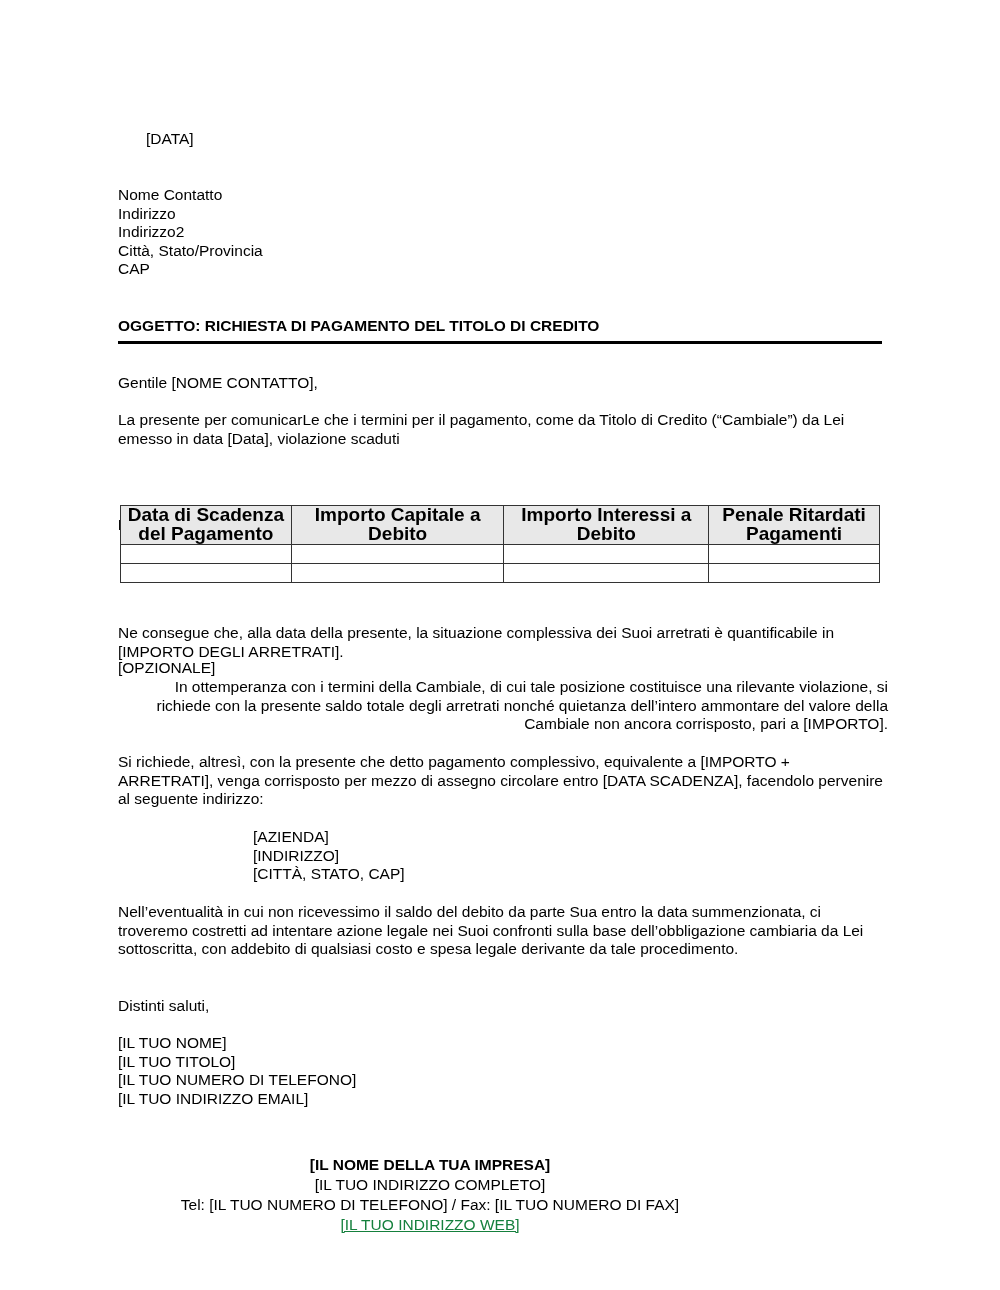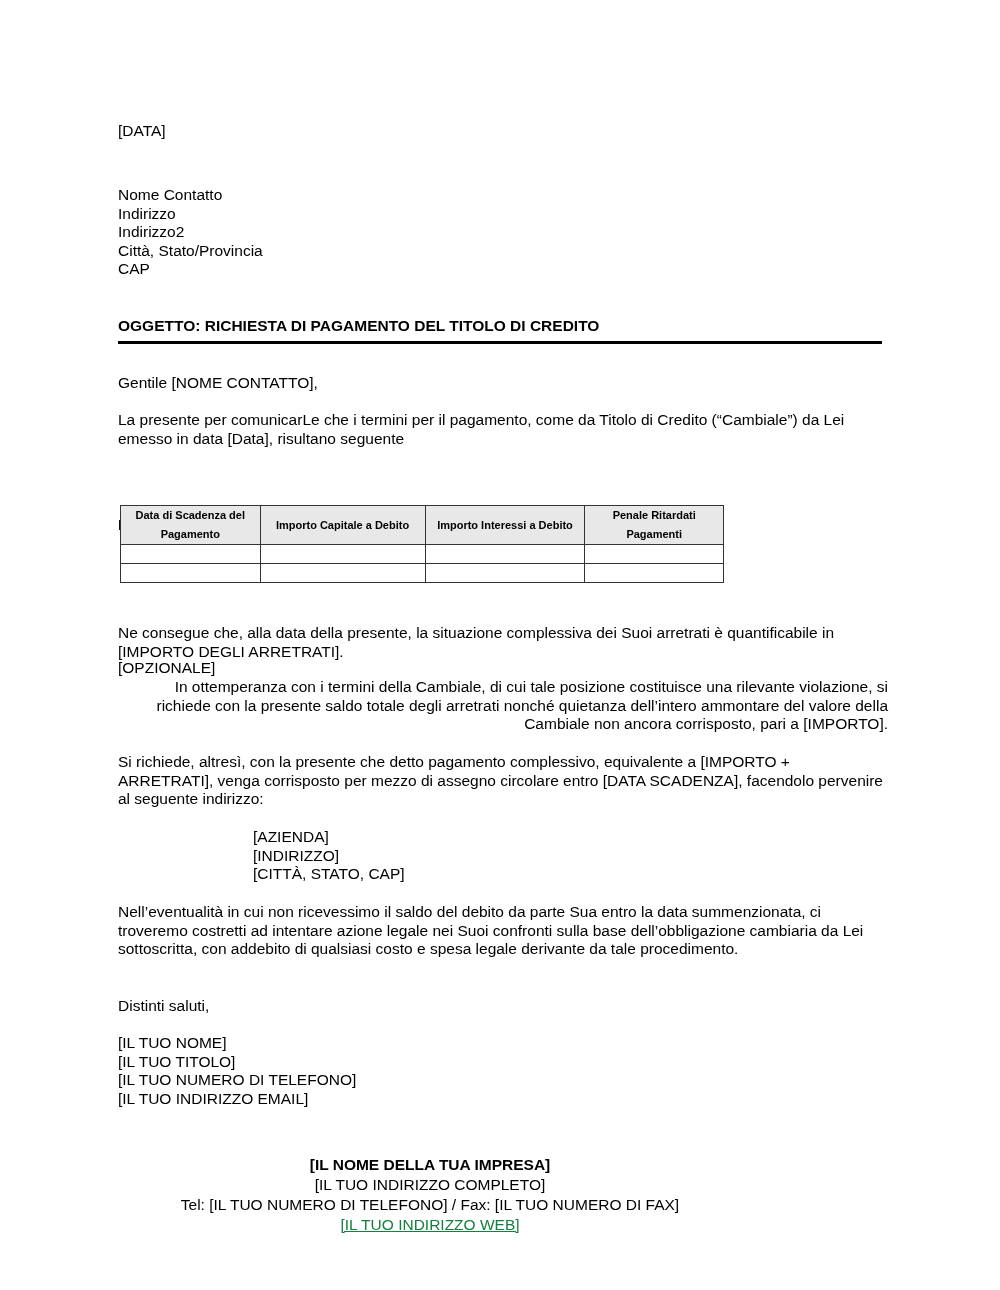--- a/index.html
+++ b/index.html
@@ -6,52 +6,52 @@
   body {
     width: 1000px; height: 1290px; position: relative; overflow: hidden;
     font-family: "Liberation Sans", sans-serif; color: #000; font-size: 15.5px;
   }
   .abs { position: absolute; left: 118px; }
   .line { line-height: 18.6px; white-space: nowrap; }
   .para { line-height: 18.6px; width: 770px; }
   .bold { font-weight: bold; }
   .rule { position: absolute; left: 118px; width: 764px; top: 341px; height: 3px; background: #000; }
   table.pay {
-    position: absolute; left: 120px; top: 505px; width: 604px;
-    border-collapse: collapse; font-size: 11px;
+    position: absolute; left: 120px; top: 505px; width: 760px;
+    border-collapse: collapse; font-size: 19px;
   }
   table.pay th, table.pay td { border: 1.5px solid #333; padding: 0; }
   table.pay th {
     background: #e8e8e8; font-weight: bold; text-align: center;
     line-height: 18.6px; height: 38px; vertical-align: middle;
   }
   table.pay td { height: 18px; }
   .indent { left: 235px; }
   .footer { position: absolute; left: 0; width: 860px; text-align: center; line-height: 20px; }
   .footer a { color: #15803d; text-decoration: underline; }
 </style>
 </head>
 <body>
 
-<div class="abs line" style="top:122px;">[DATA]</div>
+<div class="abs line" style="top:130px;margin-left:28px;">[DATA]</div>
 
 <div class="abs" style="top:186px;">
   <div class="line">Nome Contatto</div>
   <div class="line">Indirizzo</div>
   <div class="line">Indirizzo2</div>
   <div class="line">Città, Stato/Provincia</div>
   <div class="line">CAP</div>
 </div>
 
 <div class="abs line bold" style="top:317px;">OGGETTO: RICHIESTA DI PAGAMENTO DEL TITOLO DI CREDITO</div>
 <div class="rule"></div>
 
 <div class="abs line" style="top:374px;">Gentile [NOME CONTATTO],</div>
 
-<div class="abs para" style="top:411px;">La presente per comunicarLe che i termini per il pagamento, come da Titolo di Credito (“Cambiale”) da Lei emesso in data [Data], risultano seguente</div>
+<div class="abs para" style="top:411px;">La presente per comunicarLe che i termini per il pagamento, come da Titolo di Credito (“Cambiale”) da Lei emesso in data [Data], violazione scaduti</div>
 
 <div class="abs line bold" style="top:468px;margin-top:48px;">I seguenti pagamenti non sono stati ricevuti:</div>
 
 <table class="pay">
   <colgroup>
     <col style="width:171px">
       <col style="width:213px">
       <col style="width:205px">
       <col style="width:171px">
   </colgroup>

